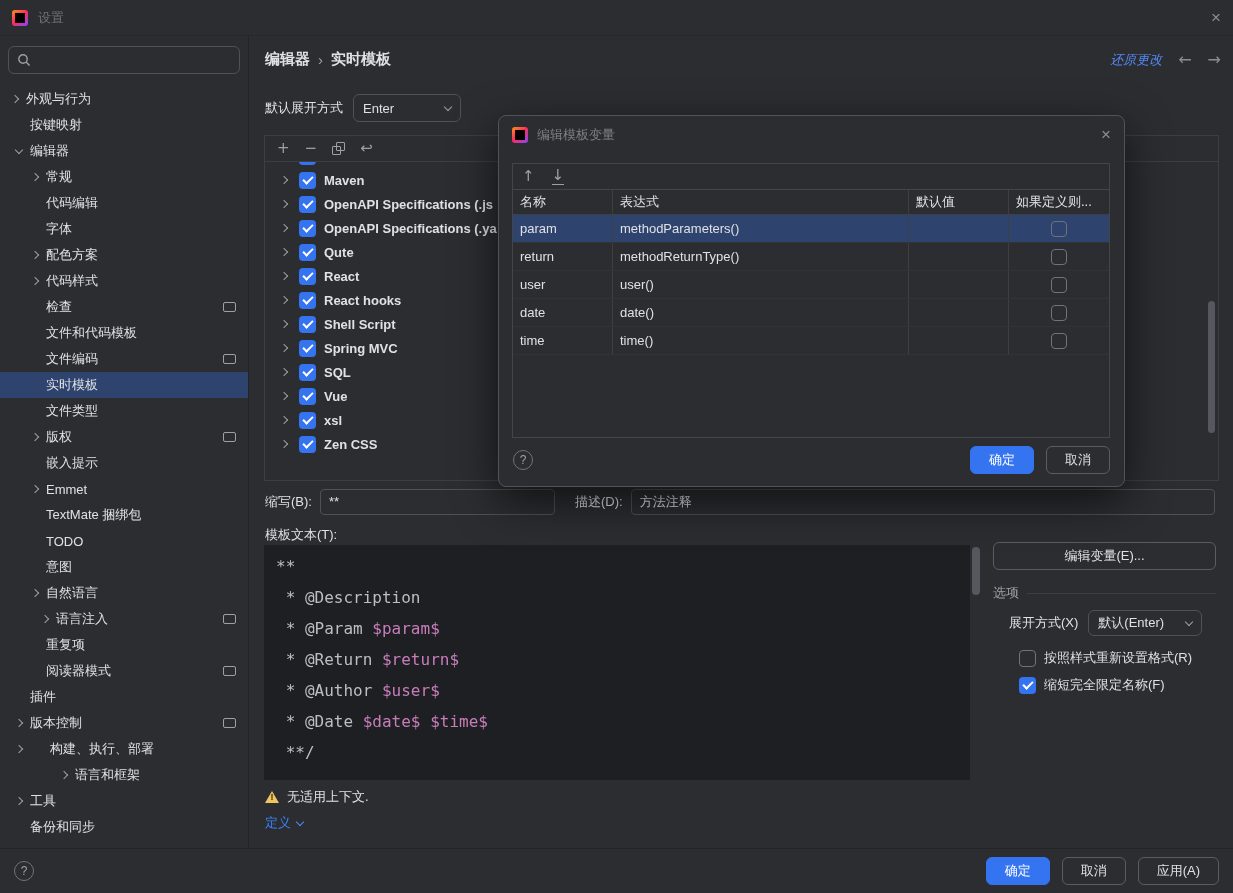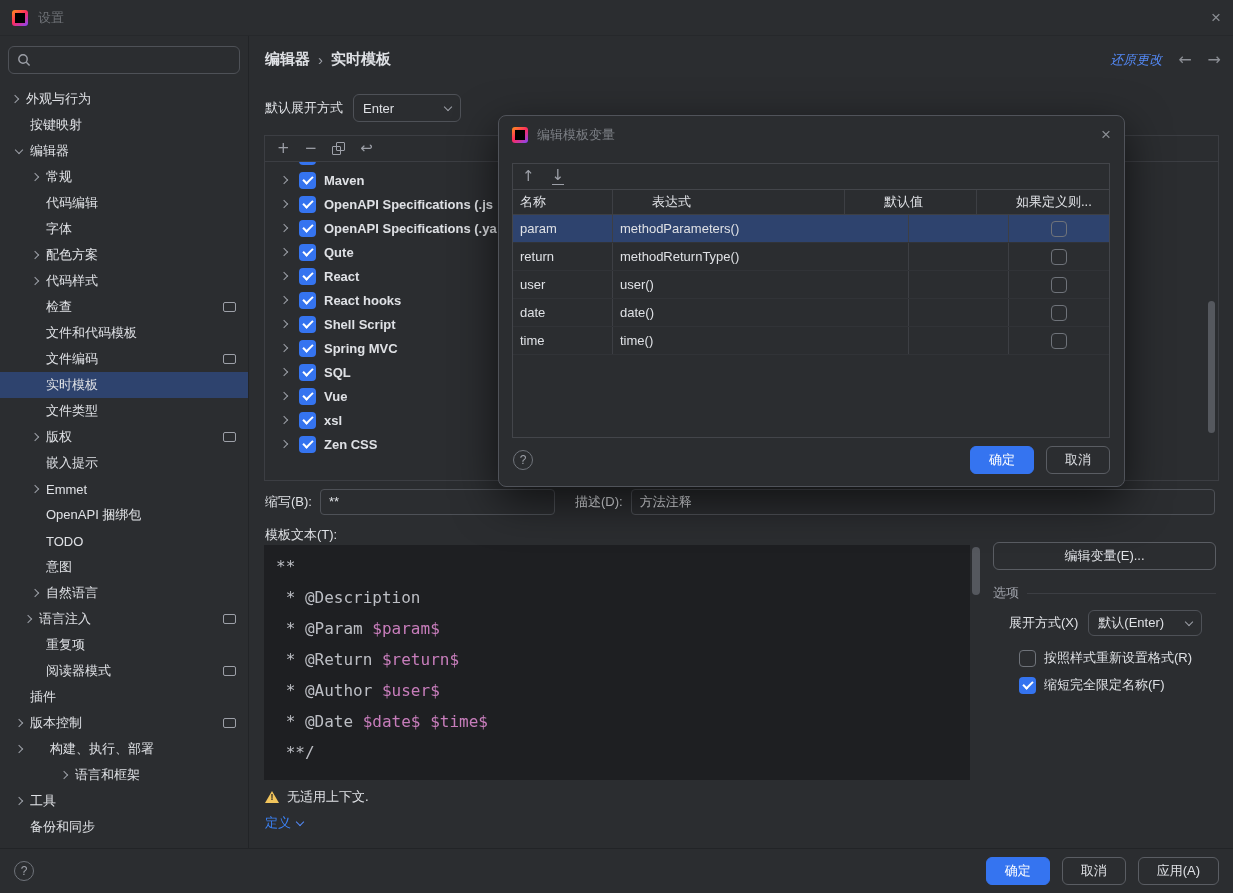--- a/index.html
+++ b/index.html
@@ -110,21 +110,21 @@
   .footer-btns{margin-left:auto;display:flex;gap:12px;}
 
   
   .dialog{position:absolute;left:498px;top:115px;width:627px;height:372px;background:#2b2d30;
           border:1px solid #50535a;border-radius:8px;box-shadow:0 14px 44px rgba(0,0,0,.62);z-index:10;}
   .d-titlebar{height:37px;display:flex;align-items:center;gap:9px;padding:0 13px;}
   .d-title{color:#7d8086;}
   .table-wrap{position:absolute;left:13px;right:14px;top:47px;height:275px;border:1px solid #43454a;overflow:hidden;}
   .t-toolbar{height:26px;display:flex;align-items:center;gap:17px;padding:0 9px;border-bottom:1px solid #43454a;}
   .tb-icon.mdn{border-bottom:1.5px solid #9da0a8;padding-bottom:1px;}
-  .t-header{display:grid;grid-template-columns:100px 1fr 100px 100px;height:25px;border-bottom:1px solid #3d3f44;gap:32px;}
+  .t-header{display:grid;grid-template-columns:100px 1fr 100px 100px;height:25px;border-bottom:1px solid #3d3f44;}
   .th{display:flex;align-items:center;padding:0 7px;border-right:1px solid #3d3f44;overflow:hidden;white-space:nowrap;}
   .th:last-child{border-right:none;}
   .trow{display:grid;grid-template-columns:100px 1fr 100px 100px;height:28px;border-bottom:1px solid #313337;cursor:pointer;}
   .trow.selected{background:#2e436e;}
   .td{display:flex;align-items:center;padding:0 7px;border-right:1px solid #3d3f44;overflow:hidden;white-space:nowrap;}
   .td:last-child{border-right:none;}
   .td.check-col{justify-content:center;}
   .td .cb{width:16px;height:16px;}
   .d-footer{position:absolute;left:14px;right:14px;bottom:12px;height:28px;display:flex;align-items:center;}
 </style>
@@ -224,37 +224,37 @@
           <div class="s-label">嵌入提示</div>
         </div>
         <div class="s-item" style="padding-left: 28px;">
           <div class="arrow-box">
             <div class="chev right"></div>
           </div>
           <div class="s-label">Emmet</div>
         </div>
         <div class="s-item" style="padding-left: 28px;">
           <div class="arrow-box"></div>
-          <div class="s-label">OpenAPI 捆绑包</div>
+          <div class="s-label">TextMate 捆绑包</div>
         </div>
         <div class="s-item" style="padding-left: 28px;">
           <div class="arrow-box"></div>
           <div class="s-label">TODO</div>
         </div>
         <div class="s-item" style="padding-left: 28px;">
           <div class="arrow-box"></div>
           <div class="s-label">意图</div>
         </div>
         <div class="s-item" style="padding-left: 28px;">
           <div class="arrow-box">
             <div class="chev right"></div>
           </div>
           <div class="s-label">自然语言</div>
         </div>
-        <div class="s-item" style="padding-left: 21px;">
+        <div class="s-item" style="padding-left: 38px;">
           <div class="arrow-box">
             <div class="chev right"></div>
           </div>
           <div class="s-label">语言注入</div>
           <div class="badge-icon"></div>
         </div>
         <div class="s-item" style="padding-left: 28px;">
           <div class="arrow-box"></div>
           <div class="s-label">重复项</div>
         </div>

